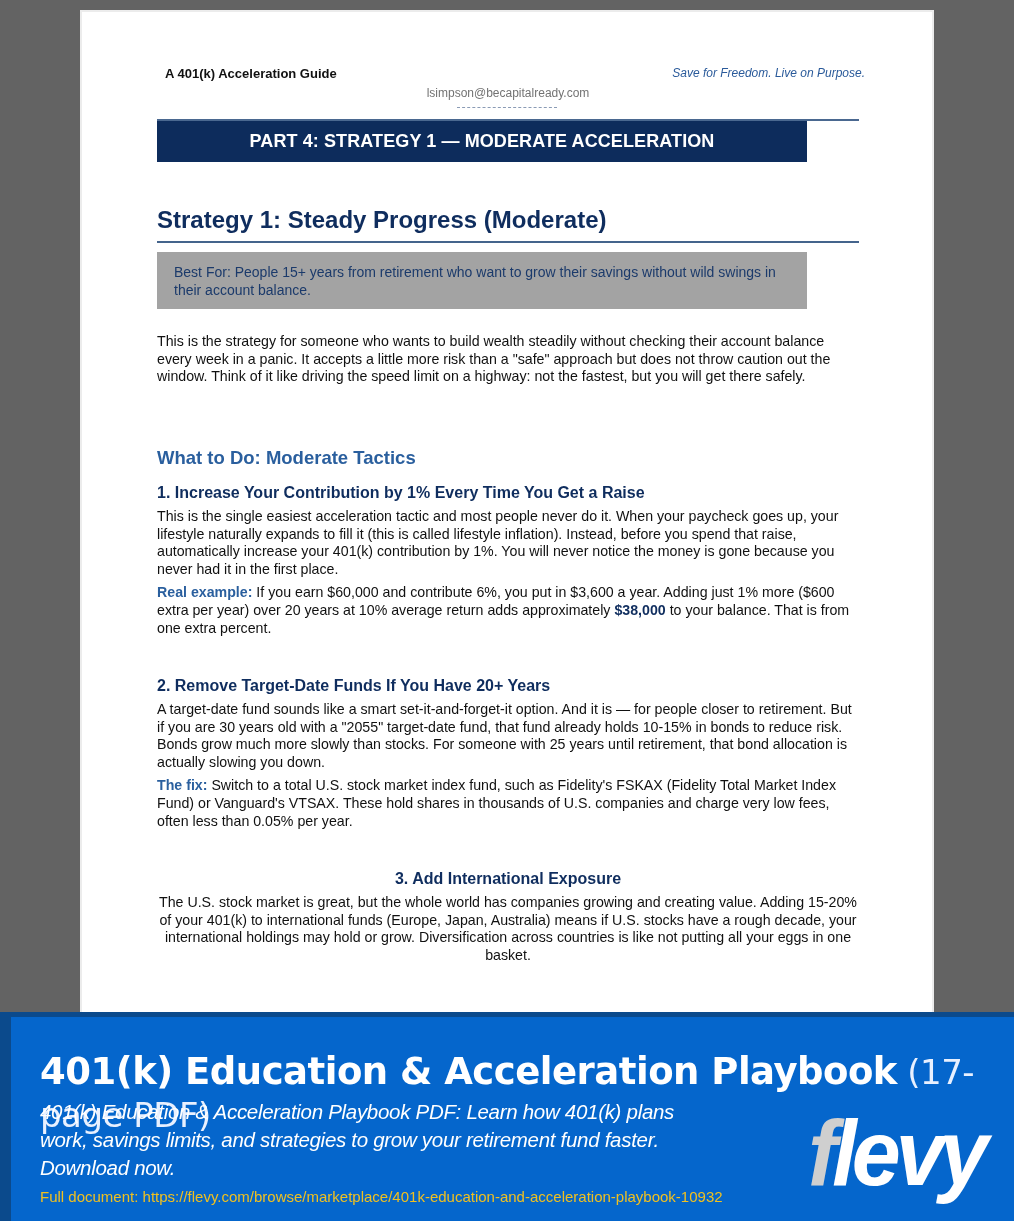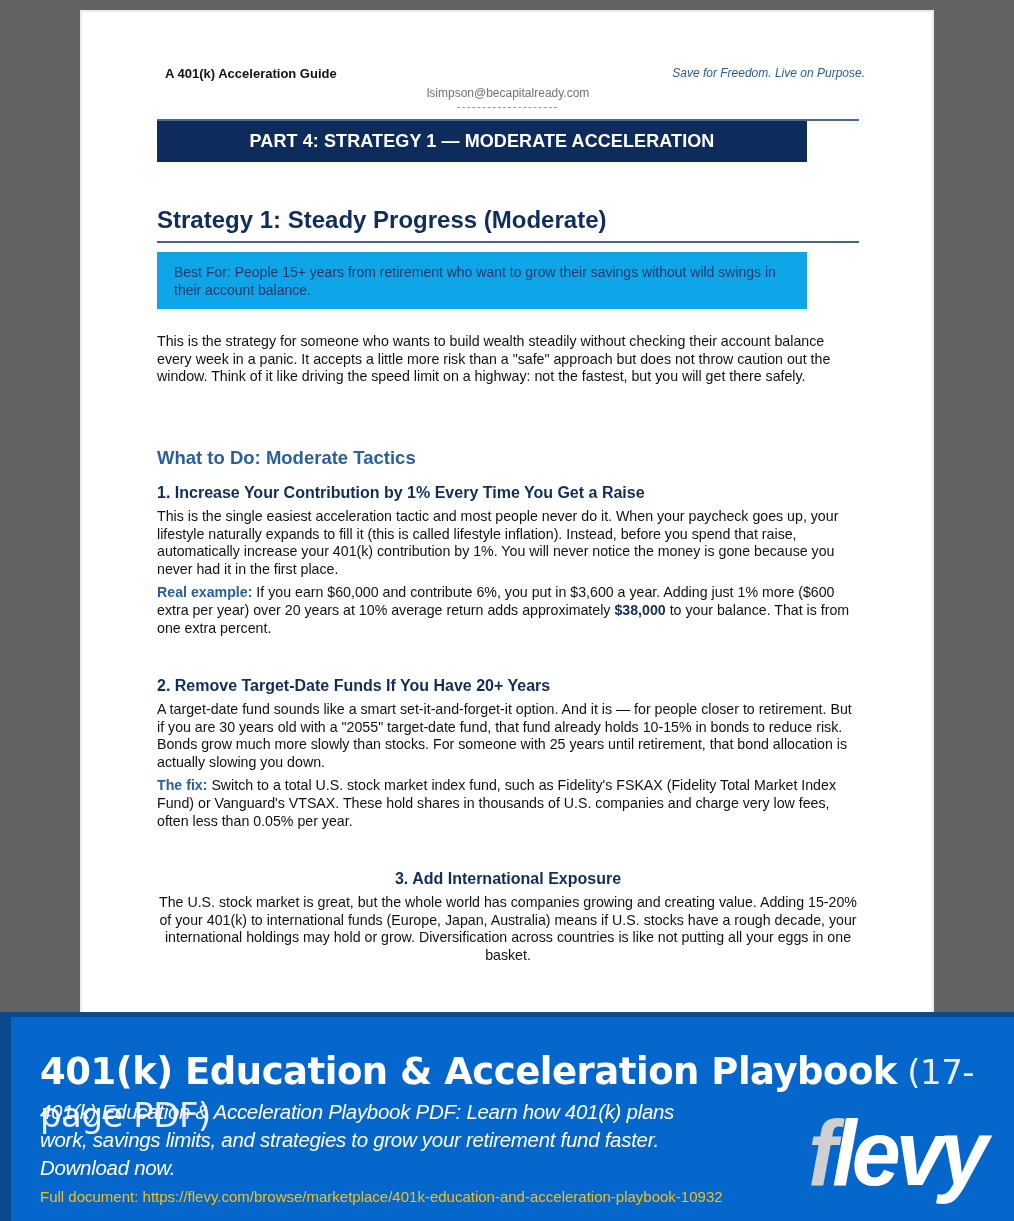--- a/index.html
+++ b/index.html
@@ -27,21 +27,21 @@
       position: absolute; top: 111px; left: 0; width: 650px; height: 41px;
       background: #0d2c5c; color: #fff; font-size: 18px; font-weight: bold;
       display: flex; align-items: center; justify-content: center; letter-spacing: 0.1px;
     }
 
     .h1 { position: absolute; top: 196px; left: 0; font-size: 24px; font-weight: bold; color: #0f2d5e; }
     .rule-h1 { position: absolute; top: 231px; left: 0; width: 702px; height: 2px; background: #44648c; }
 
     .callout {
       position: absolute; top: 242px; left: 0; width: 650px; height: 57px;
-      background: #0ea5e9; padding: 12px 17px; font-size: 14px; line-height: 17.5px; color: #1b3a6b;
+      background: #a3a3a3; padding: 12px 17px; font-size: 14px; line-height: 17.5px; color: #1b3a6b;
     }
 
     .body-text { font-size: 14.2px; line-height: 17.6px; color: #111; }
     .intro { position: absolute; top: 323px; left: 0; width: 702px; }
 
     .h2 { position: absolute; top: 437px; left: 0; font-size: 18.5px; font-weight: bold; color: #2a5f9e; }
 
     .h3 { font-size: 16px; font-weight: bold; color: #0f2d5e; }
     .tactic { position: absolute; left: 0; width: 702px; }
     .tactic .h3 { margin-bottom: 6px; }

